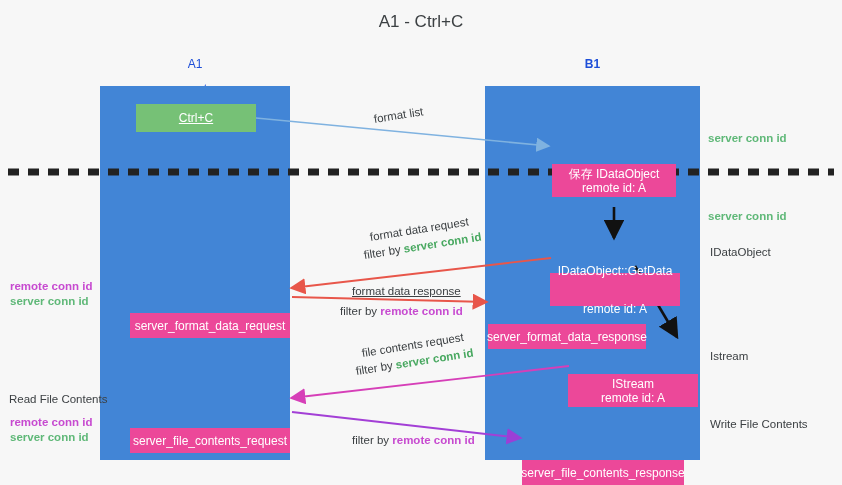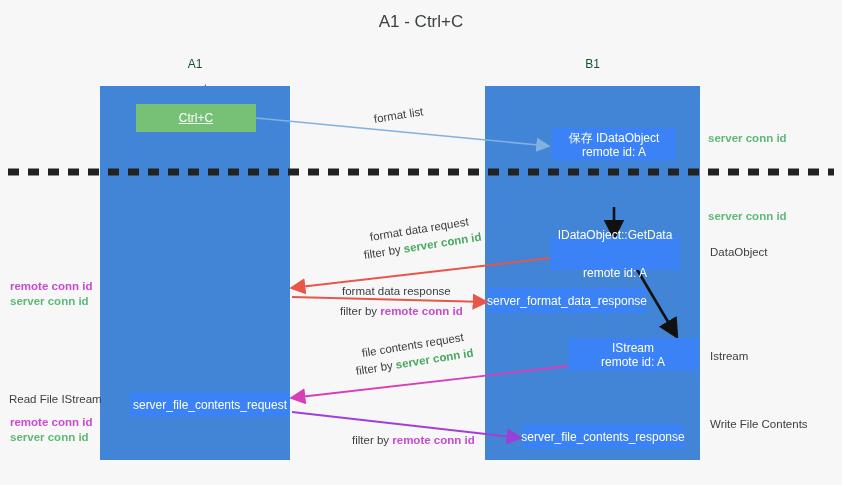--- a/index.html
+++ b/index.html
@@ -41,37 +41,37 @@
   }
   .lane {
     position: absolute;
     background: #4285d6;
   }
   .lane-head {
     position: absolute;
     text-align: center;
     font-size: 12px;
     line-height: 14px;
-    color: #14532d;
+    color: #1d4ed8;
     white-space: pre;
   }
   .node {
     position: absolute;
     box-sizing: border-box;
     display: flex;
     flex-direction: column;
     align-items: center;
     justify-content: center;
     text-align: center;
     color: #ffffff;
     font-size: 12px;
     line-height: 14px;
     white-space: pre-line;
   }
-  .node.orange { background: #3b82f6; }
+  .node.orange { background: #ec4899; margin-top: 36px; }
   .node.green  { background: #76c176; }
   .edge-label {
     position: absolute;
     font-size: 11.5px;
     line-height: 15px;
     color: #3c4043;
     white-space: nowrap;
   }
   .edge-label .hl-green  { color: #48a860; font-weight: bold; }
   .edge-label .hl-purple { color: #c74ad0; font-weight: bold; }
@@ -90,21 +90,21 @@
 </head>
 <body>
 
 <div id="canvas">
 
   <div class="title" style="top:11px;">A1 - Ctrl+C</div>
 
   <div class="lane-head" style="left:100px; top:57px; width:190px;">A1</div>
   <div class="lane-head" style="left:100px; top:82px; width:190px;text-align:center;">remote</div>
 
-  <div class="lane-head" style="left:485px; top:57px; width:215px;">B1</div>
+  <div class="lane-head" style="left:485px; top:57px; width:215px;font-weight:bold;">B1</div>
 
   <div class="lane" style="left:100px; top:86px; width:190px; height:374px;"></div>
   <div class="lane" style="left:485px; top:86px; width:215px; height:374px;"></div>
 
   <svg class="layer" viewBox="0 0 842 485">
     <defs>
       <marker id="ah-blue" markerWidth="9" markerHeight="9" refX="8" refY="4.5" orient="auto">
         <path d="M0,0 L9,4.5 L0,9 z" fill="#7fb2e0"></path>
       </marker>
       <marker id="ah-red" markerWidth="9" markerHeight="9" refX="8" refY="4.5" orient="auto">
@@ -146,20 +146,23 @@
     <span>保存 IDataObject</span>
     <span>remote id: A</span>
   </div>
 
 
   <div class="node orange" style="left:550px; top:237px; width:130px; height:33px;gap:24px;">
     <span>IDataObject::GetData</span>
     <span>remote id: A</span>
   </div>
 
+  <div class="node orange" style="left:130px; top:277px; width:160px; height:25px;">
+    <span>server_format_data_request</span>
+  </div>
 
   <div class="node orange" style="left:488px; top:288px; width:158px; height:25px;">
     <span>server_format_data_response</span>
   </div>
 
   <div class="node orange" style="left:568px; top:338px; width:130px; height:33px;">
     <span>IStream</span>
     <span>remote id: A</span>
   </div>
 
@@ -171,40 +174,40 @@
     <span>server_file_contents_response</span>
   </div>
 
   <div class="edge-label rot-up" style="left:374px; top:112px;">format list</div>
 
   <div class="edge-label rot-up" style="left:370px; top:230px;">format data request</div>
   <div class="edge-label rot-up" style="left:364px; top:248px;">
     <span>filter by </span><span class="hl-green">server conn id</span>
   </div>
 
-  <div class="edge-label" style="left:342px; top:284px;">format data response</div>
+  <div class="edge-label" style="left:352px; top:284px;text-decoration:underline;">format data response</div>
   <div class="edge-label" style="left:340px; top:304px;">
     <span>filter by </span><span class="hl-purple">remote conn id</span>
   </div>
 
   <div class="edge-label rot-up" style="left:362px; top:346px;">file contents request</div>
   <div class="edge-label rot-up" style="left:356px; top:364px;">
     <span>filter by </span><span class="hl-green">server conn id</span>
   </div>
 
   <div class="edge-label" style="left:352px; top:433px;">
     <span>filter by </span><span class="hl-purple">remote conn id</span>
   </div>
 
   <div class="side-label green" style="left:708px; top:131px;">server conn id</div>
   <div class="side-label green" style="left:708px; top:209px;">server conn id</div>
-  <div class="side-label plain" style="left:710px; top:245px;">DataObject</div>
+  <div class="side-label plain" style="left:710px; top:245px;">IDataObject</div>
   <div class="side-label plain" style="left:710px; top:349px;">Istream</div>
   <div class="side-label plain" style="left:710px; top:417px;">Write File Contents</div>
 
   <div class="side-label purple" style="left:10px; top:279px;">remote conn id</div>
   <div class="side-label green" style="left:10px; top:294px;">server conn id</div>
 
-  <div class="side-label plain" style="left:9px; top:392px;">Read File IStream</div>
+  <div class="side-label plain" style="left:9px; top:392px;">Read File Contents</div>
   <div class="side-label purple" style="left:10px; top:415px;">remote conn id</div>
   <div class="side-label green" style="left:10px; top:430px;">server conn id</div>
 
 </div>
 
 </body></html>

